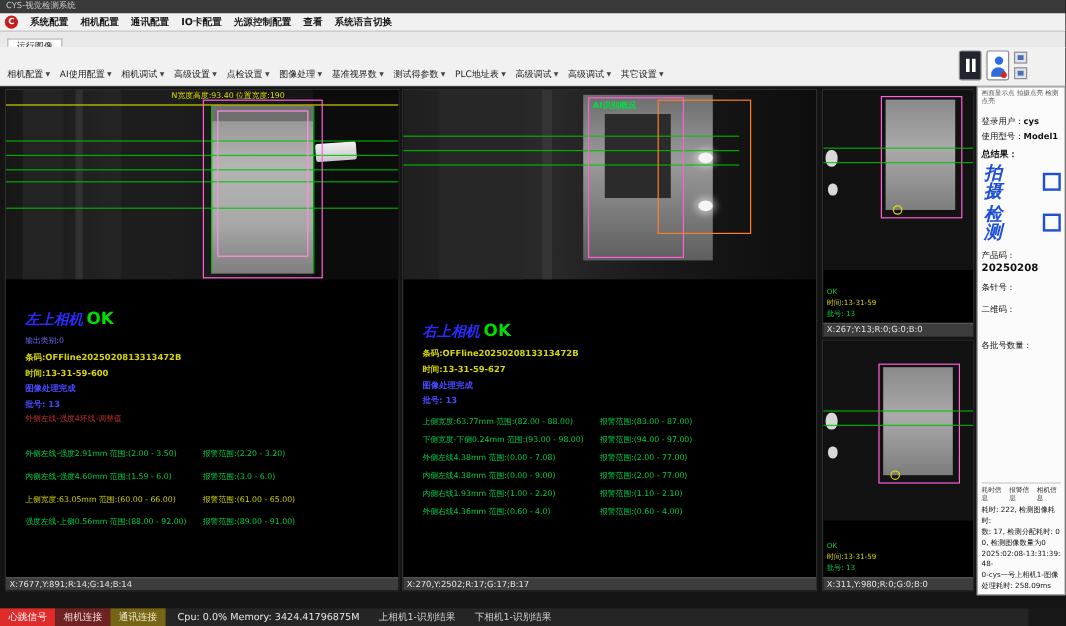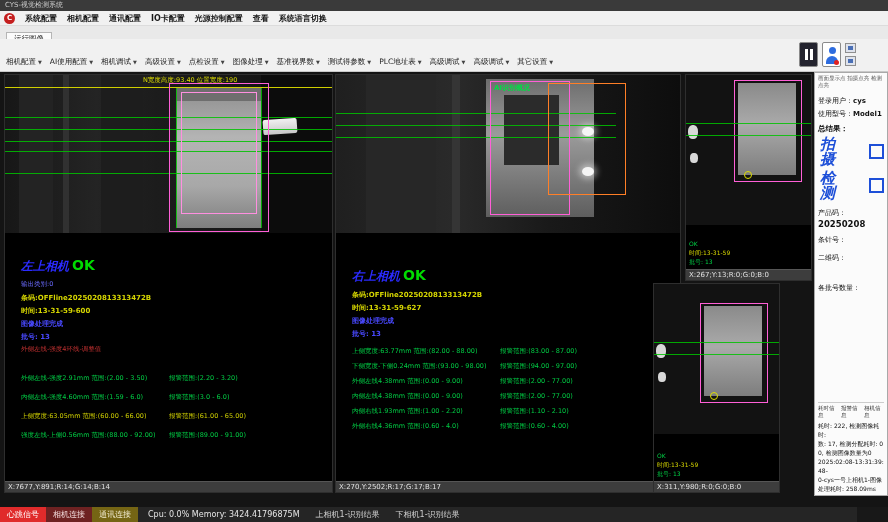--- a/index.html
+++ b/index.html
@@ -34,21 +34,21 @@
   .status-dot{position:absolute;right:1px;bottom:1px;width:5px;height:5px;border-radius:50%;background:#e02020}
   .mini-icons{display:flex;flex-direction:column;gap:3px;margin-top:1px}
   .mini-icon{width:11px;height:10px;border:1px solid #8f8f8f;background:#dfe3ec;position:relative;box-sizing:border-box}
   .mini-icon::after{content:"";position:absolute;left:2px;top:2px;right:2px;bottom:2px;background:#4a6fb5}
   
   .main{position:absolute;left:0;top:72px;width:888px;height:435px;background:#141414}
   .view{position:absolute;background:#000;border:1px solid #2e2e2e;box-sizing:border-box;overflow:hidden}
   #view-left{left:4px;top:2px;width:329px;height:419px}
   #view-right{left:335px;top:2px;width:346px;height:419px}
   #view-small-top{left:685px;top:2px;width:127px;height:207px}
-  #view-small-bottom{left:653px;top:211px;width:127px;height:210px}
+  #view-small-bottom{left:685px;top:211px;width:127px;height:210px}
   .img-area{position:absolute;left:0;top:0;width:100%;overflow:hidden}
   #view-left .img-area,#view-right .img-area{height:158px}
   #view-small-top .img-area,#view-small-bottom .img-area{height:150px}
   .img-area>div,.img-area>span{position:absolute}
   .status-strip{position:absolute;left:0;bottom:0;width:100%;height:11px;background:#3d3d3d;border-top:1px solid #565656;
                 color:#e2e2e2;font-size:7px;line-height:10px;padding-left:3px;box-sizing:border-box;white-space:nowrap}
   
   .gline{position:absolute;left:0;width:100%;height:1px;background:rgba(0,195,0,.85)}
   .gvert{position:absolute;width:1px;background:rgba(0,195,0,.85)}
   .pinkrect{position:absolute;border:1px solid #ff5fd7}
@@ -291,21 +291,21 @@
       <div class="line-blue" style="margin-bottom:8px">批号: 13</div>
       <div class="mrow">
         <span class="cell-l">上侧宽度:63.77mm 范围:(82.00 - 88.00)</span>
         <span class="cell-r">报警范围:(83.00 - 87.00)</span>
       </div>
       <div class="mrow">
         <span class="cell-l">下侧宽度-下侧0.24mm 范围:(93.00 - 98.00)</span>
         <span class="cell-r">报警范围:(94.00 - 97.00)</span>
       </div>
       <div class="mrow">
-        <span class="cell-l">外侧左线4.38mm 范围:(0.00 - 9.00)</span>
+        <span class="cell-l">外侧左线4.38mm 范围:(0.00 - 7.08)</span>
         <span class="cell-r">报警范围:(2.00 - 77.00)</span>
       </div>
       <div class="mrow">
         <span class="cell-l">内侧左线4.38mm 范围:(0.00 - 9.00)</span>
         <span class="cell-r">报警范围:(2.00 - 77.00)</span>
       </div>
       <div class="mrow">
         <span class="cell-l">内侧右线1.93mm 范围:(1.00 - 2.20)</span>
         <span class="cell-r">报警范围:(1.10 - 2.10)</span>
       </div>

